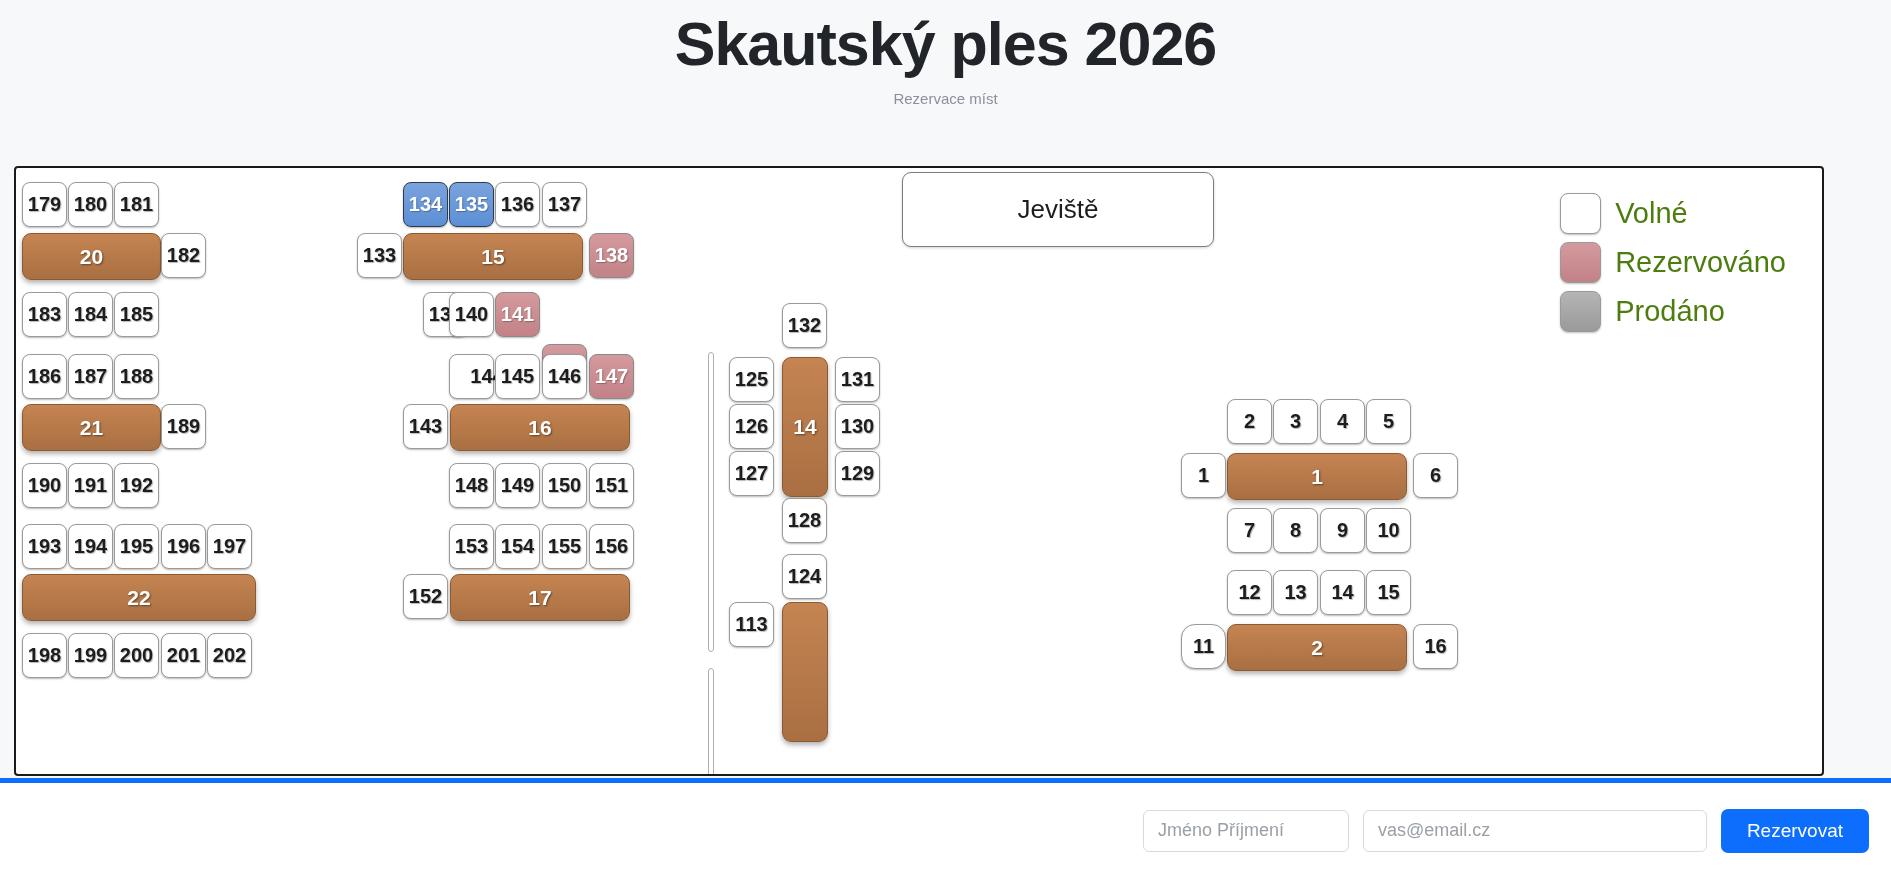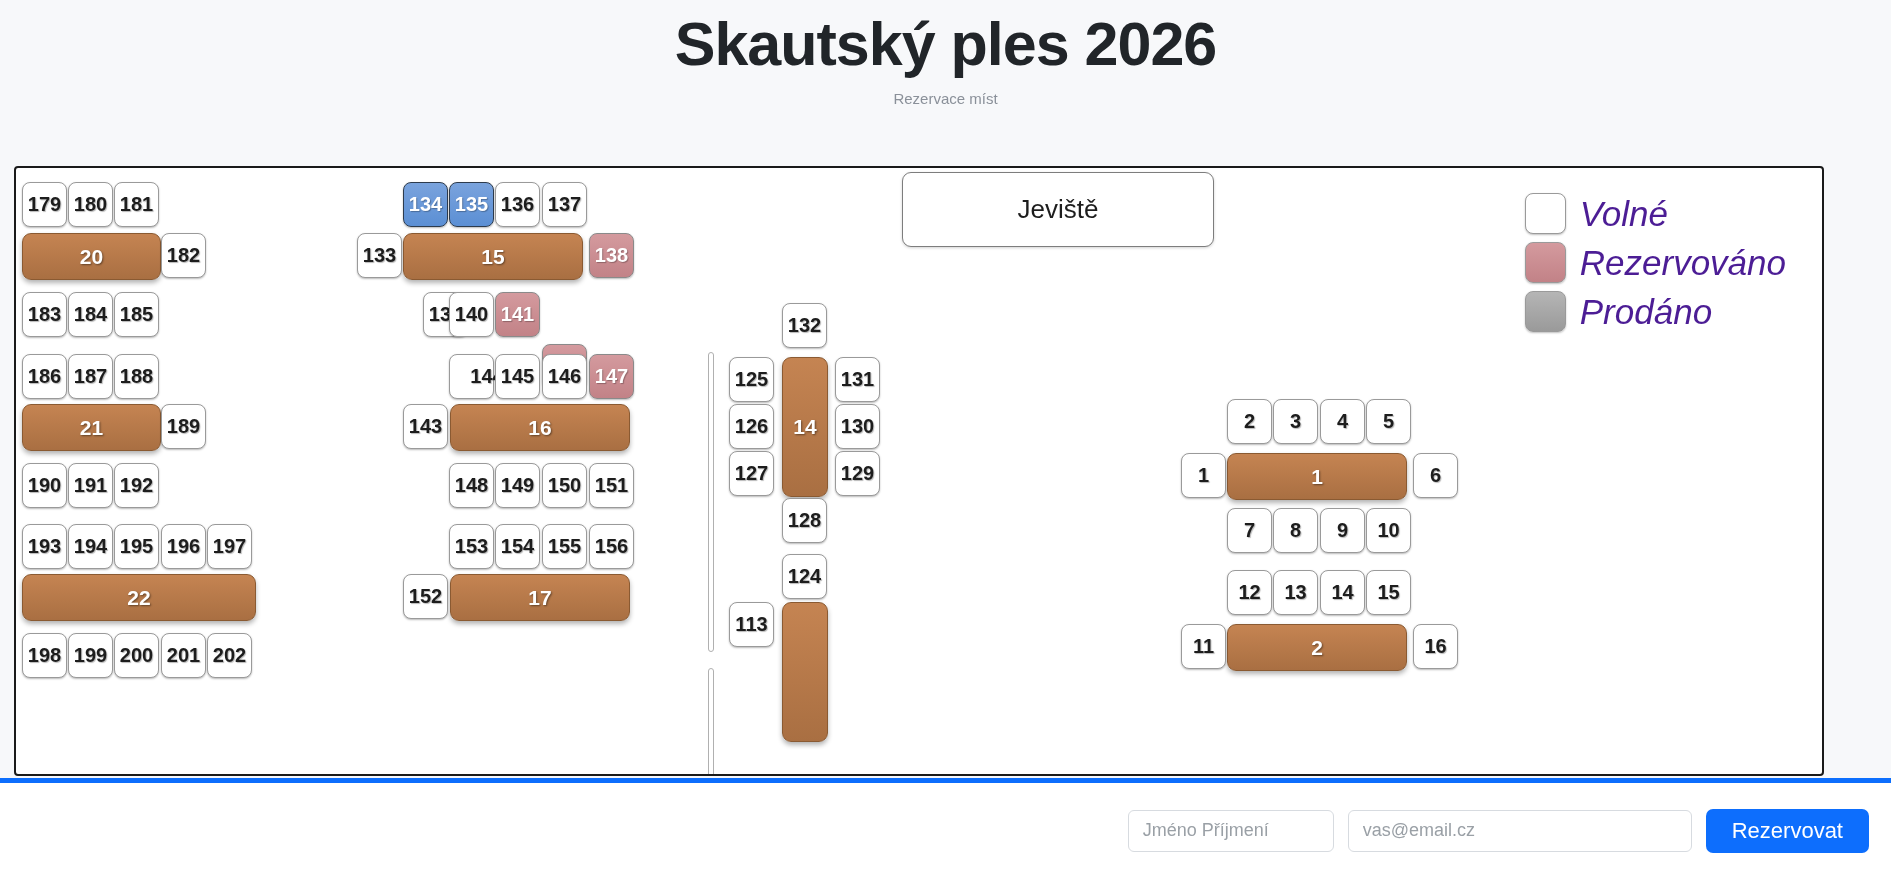--- a/index.html
+++ b/index.html
@@ -137,24 +137,23 @@
   .legend-swatch {
     width: 41px; height: 41px;
     border-radius: 8px;
     border: 1.5px solid #9a9a9a;
     box-shadow: 0 1px 2px rgba(0,0,0,0.25);
   }
   .legend-swatch.free     { background:#ffffff; }
   .legend-swatch.reserved { background: linear-gradient(180deg,#d49a9e 0%,#c28287 100%); }
   .legend-swatch.sold     { background: linear-gradient(180deg,#b5b5b5 0%,#9a9a9a 100%); }
   .legend-label {
-    font-size: 35px;
-    color: #4c1d95;
+    font-size: 29px;
+    color: #4d7c0f;
     white-space: nowrap;
-    font-style: italic;
   }
 
   
   #footer {
     position: absolute;
     left: 0; bottom: 0;
     width: 1891px;
     height: 100px;
     background: #ffffff;
     border-top: 5px solid #0d6efd;
@@ -191,21 +190,21 @@
   #name-input  { width: 206px; }
   #email-input { width: 344px; }
   .text-input::placeholder { color: #9aa0a6; }
   #reserve-button {
     height: 44px;
     padding: 0 26px;
     background: #0d6efd;
     border: none;
     border-radius: 7px;
     color: #ffffff;
-    font-size: 22px;
+    font-size: 19px;
     font-family: "Liberation Sans", sans-serif;
     cursor: pointer;
   }
 </style>
 </head>
 <body>
 
 <div id="header">
   <h1 id="page-title">Skautský ples 2026</h1>
   <div id="page-subtitle">Rezervace míst</div>
@@ -310,21 +309,21 @@
       <div class="seat" style="left: 1165px; top: 285px;">1</div>
       <div class="seat" style="left: 1397px; top: 285px;">6</div>
       <div class="seat" style="left: 1211px; top: 340px;">7</div>
       <div class="seat" style="left: 1257px; top: 340px;">8</div>
       <div class="seat" style="left: 1304px; top: 340px;">9</div>
       <div class="seat" style="left: 1350px; top: 340px;">10</div>
       <div class="seat" style="left: 1211px; top: 402px;">12</div>
       <div class="seat" style="left: 1257px; top: 402px;">13</div>
       <div class="seat" style="left: 1304px; top: 402px;">14</div>
       <div class="seat" style="left: 1350px; top: 402px;">15</div>
-      <div class="seat" style="left: 1165px; top: 456px;">11</div>
+      <div class="seat" style="left: 1165px; top: 456px; border-radius: 14px;">11</div>
       <div class="seat" style="left: 1397px; top: 456px;">16</div>
     </div>
 </div>
 
 <div id="footer">
   <div id="booking-form">
     <input id="name-input" class="text-input" type="text" placeholder="Jméno Příjmení" style="">
     <input id="email-input" class="text-input" type="text" placeholder="vas@email.cz" style="">
     <button id="reserve-button">Rezervovat</button>
   </div>

